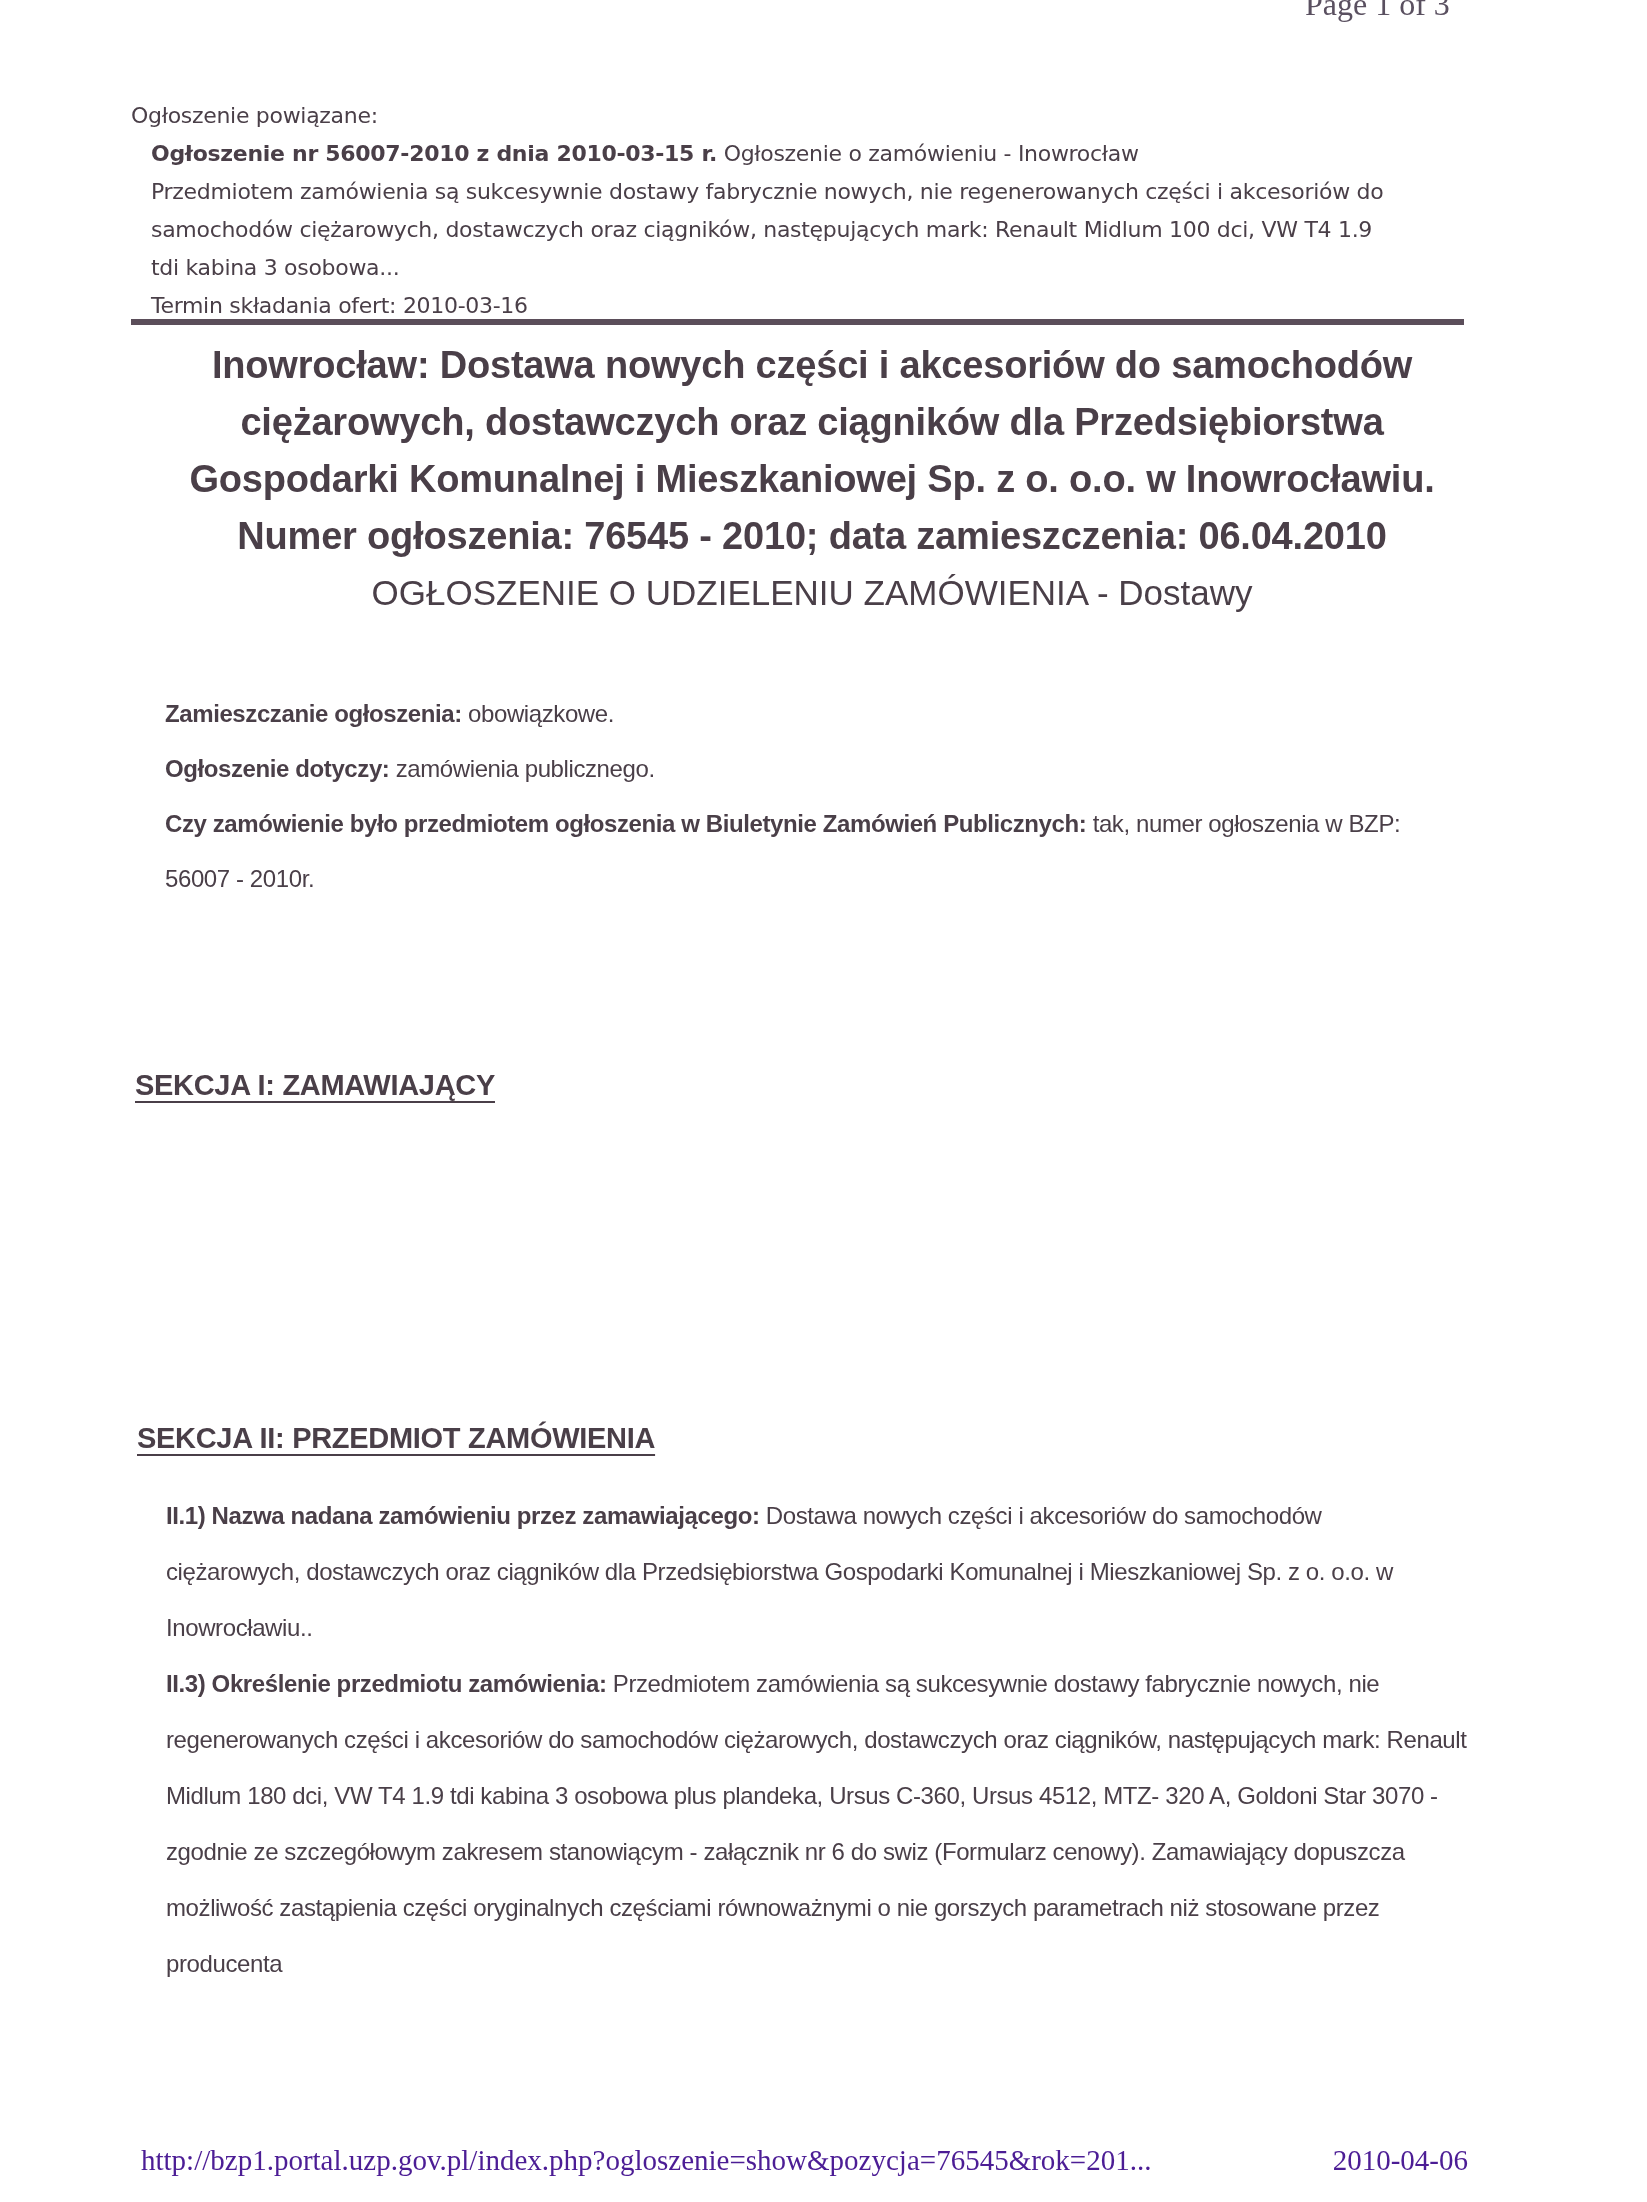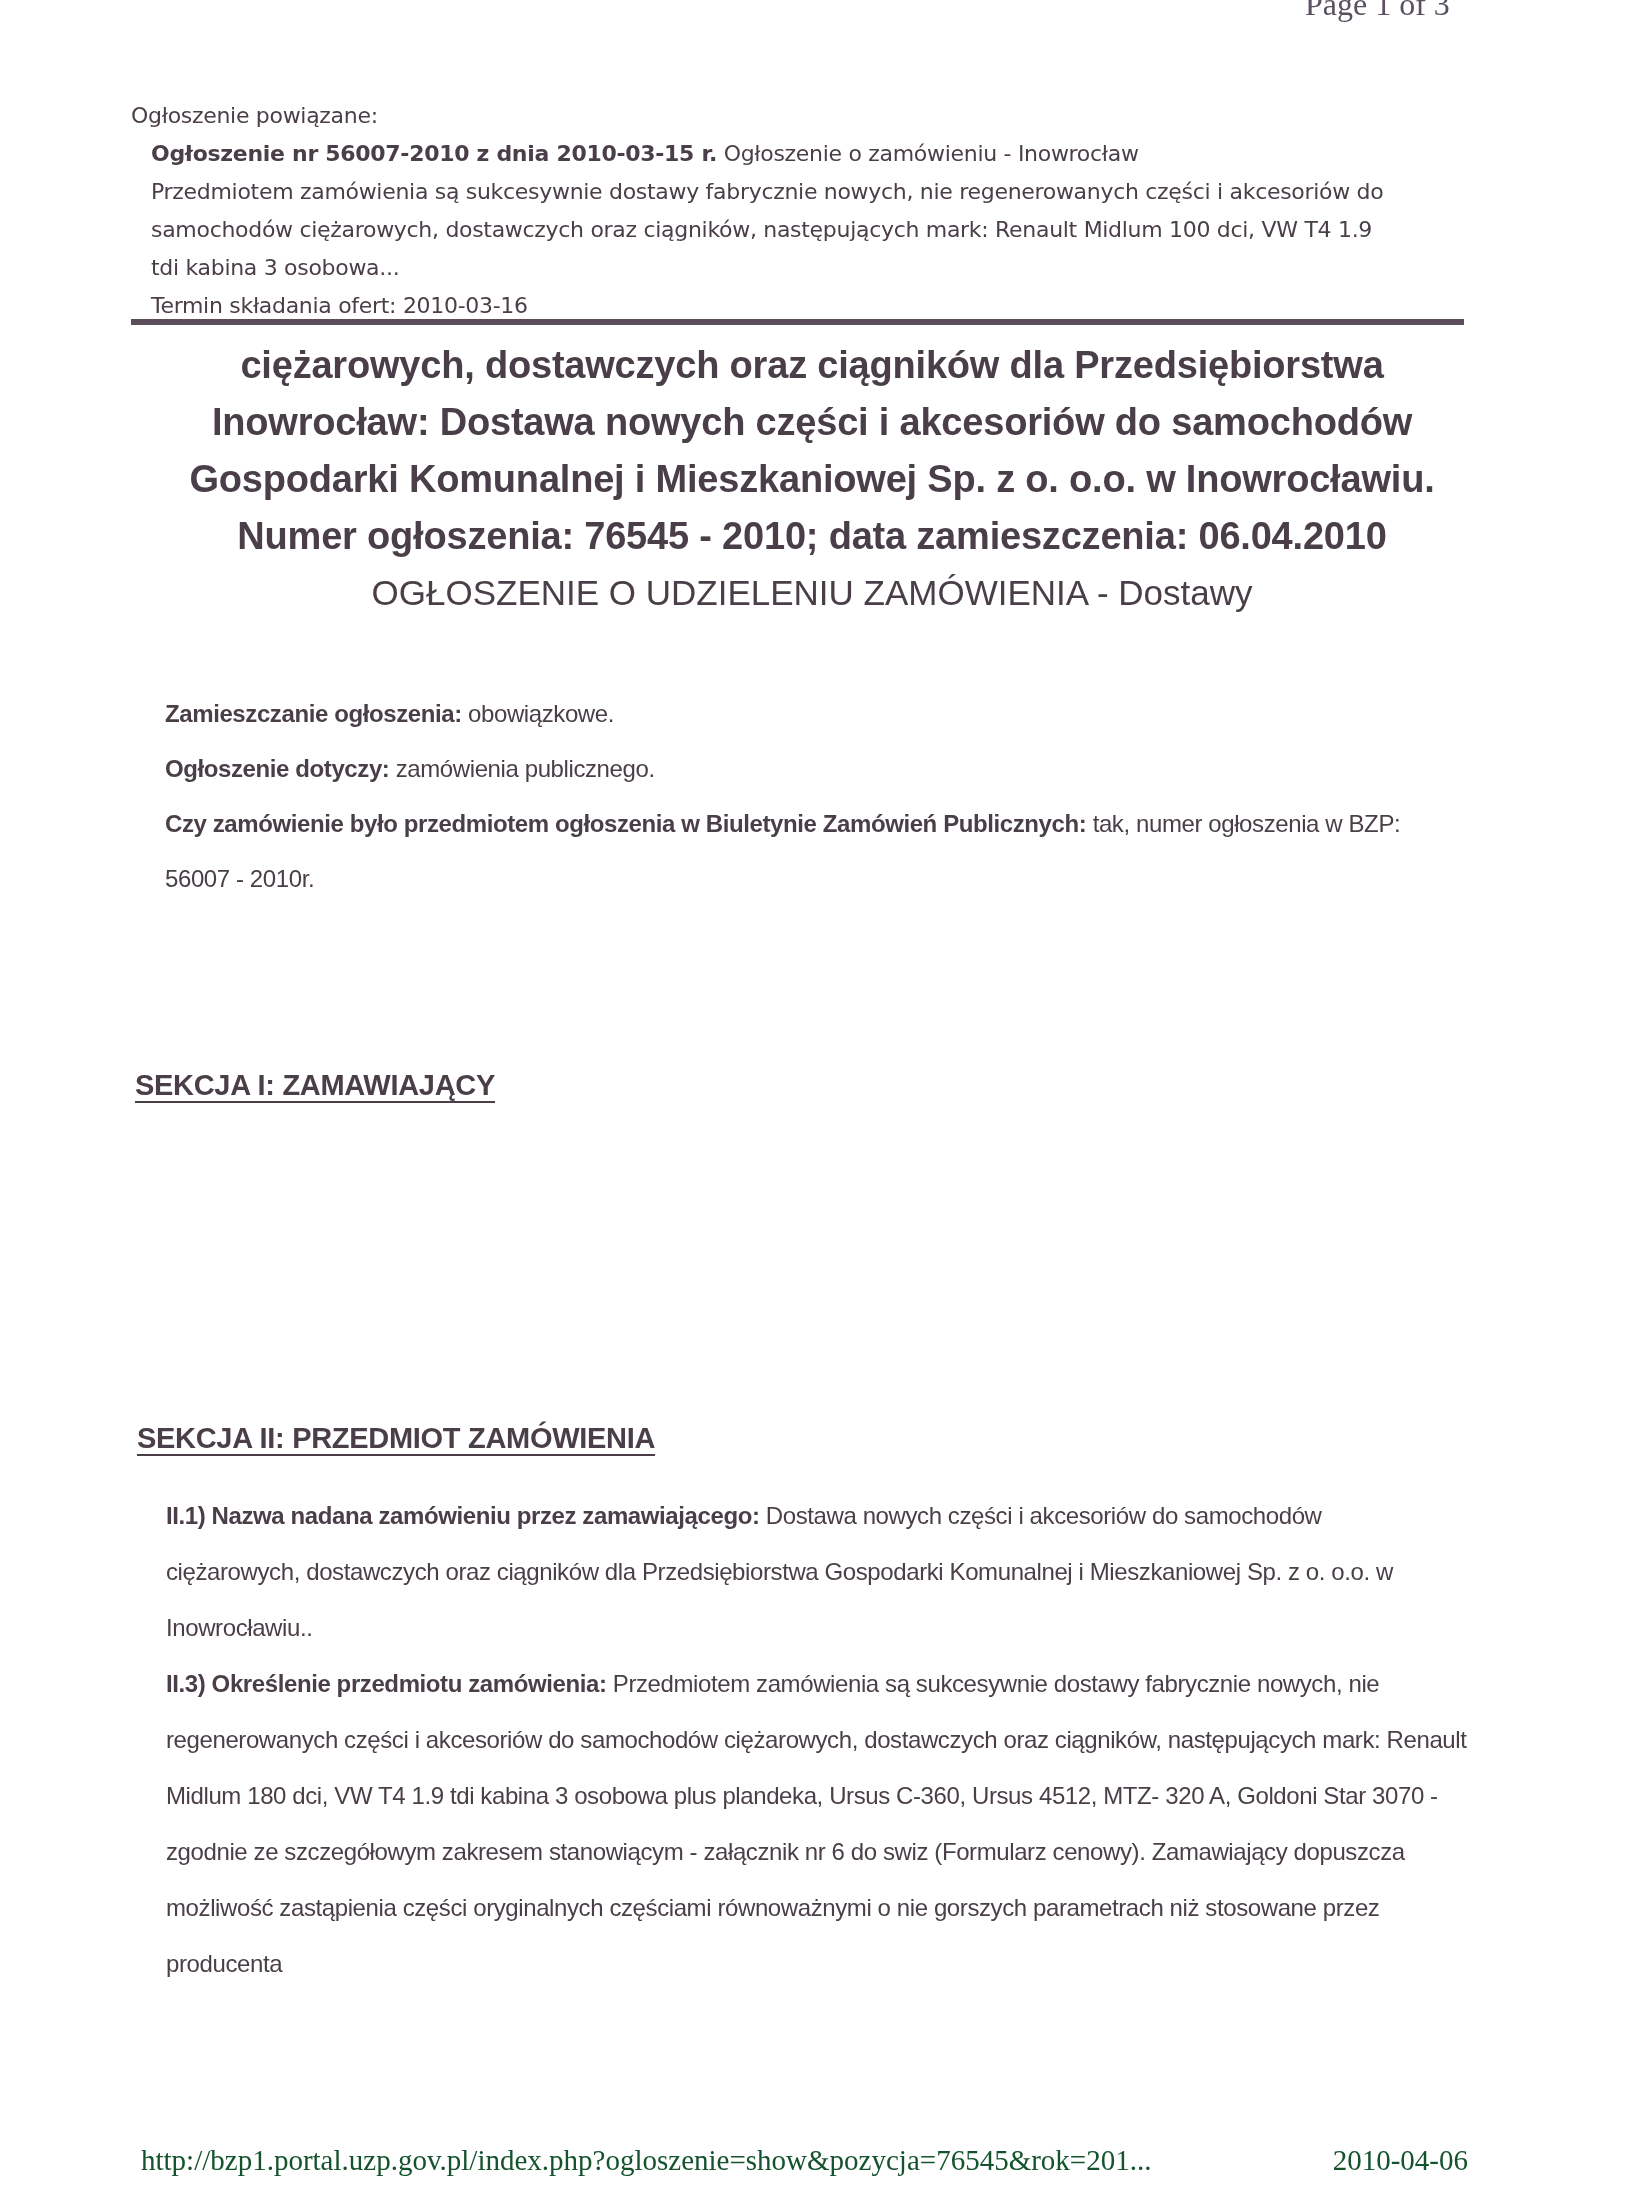--- a/index.html
+++ b/index.html
@@ -17,21 +17,21 @@
   .fields b { font-weight: bold; }
   .fields p { margin: 0; }
   .section-h { font-family: "Liberation Sans", sans-serif; font-size: 29px; font-weight: bold; text-decoration: underline; text-decoration-thickness: 2px; text-underline-offset: 6px; letter-spacing: -0.3px; }
   .sec1 { left: 135px; top: 1069px; }
   .sec2 { left: 137px; top: 1422px; }
   .block { font-family: "Liberation Sans", sans-serif; font-size: 24px; line-height: 56px; letter-spacing: -0.4px; width: 1327px; }
   .block p { margin: 0; }
   .block b { font-weight: bold; }
   .sec1-body { left: 166px; top: 1135px; }
   .sec2-body { left: 166px; top: 1488px; }
-  .footer { left: 141px; top: 2144px; width: 1327px; font-family: "Liberation Serif", serif; font-size: 29px; color: #14532d; white-space: nowrap; }
+  .footer { left: 141px; top: 2144px; width: 1327px; font-family: "Liberation Serif", serif; font-size: 29px; color: #4c1d95; white-space: nowrap; }
   .footer .date { position: absolute; right: 0; top: 0; }
 </style>
 </head>
 <body>
 
 <div class="abs page-num">Page 1 of 3</div>
 
 <div class="abs related">
   <div>Ogłoszenie powiązane:</div>
   <div class="indent">
@@ -39,22 +39,22 @@
     <span>Przedmiotem zamówienia są sukcesywnie dostawy fabrycznie nowych, nie regenerowanych części i akcesoriów do</span><br>
     <span>samochodów ciężarowych, dostawczych oraz ciągników, następujących mark: Renault Midlum 100 dci, VW T4 1.9</span><br>
     <span>tdi kabina 3 osobowa...</span><br>
     <span>Termin składania ofert: 2010-03-16</span>
   </div>
 </div>
 
 <div class="abs separator"></div>
 
 <div class="abs title-block">
+  <div class="t">Inowrocław: Dostawa nowych części i akcesoriów do samochodów</div>
   <div class="t">ciężarowych, dostawczych oraz ciągników dla Przedsiębiorstwa</div>
-  <div class="t">Inowrocław: Dostawa nowych części i akcesoriów do samochodów</div>
   <div class="t">Gospodarki Komunalnej i Mieszkaniowej Sp. z o. o.o. w Inowrocławiu.</div>
   <div class="t">Numer ogłoszenia: 76545 - 2010; data zamieszczenia: 06.04.2010</div>
   <div class="sub">OGŁOSZENIE O UDZIELENIU ZAMÓWIENIA - Dostawy</div>
 </div>
 
 <div class="abs fields">
   <p><b>Zamieszczanie ogłoszenia:</b><span> obowiązkowe.</span></p>
   <p><b>Ogłoszenie dotyczy:</b><span> zamówienia publicznego.</span></p>
   <p style="width:1277px"><b>Czy zamówienie było przedmiotem ogłoszenia w Biuletynie Zamówień Publicznych:</b><span> tak, numer ogłoszenia w BZP: 56007 - 2010r.</span></p>
 </div>

